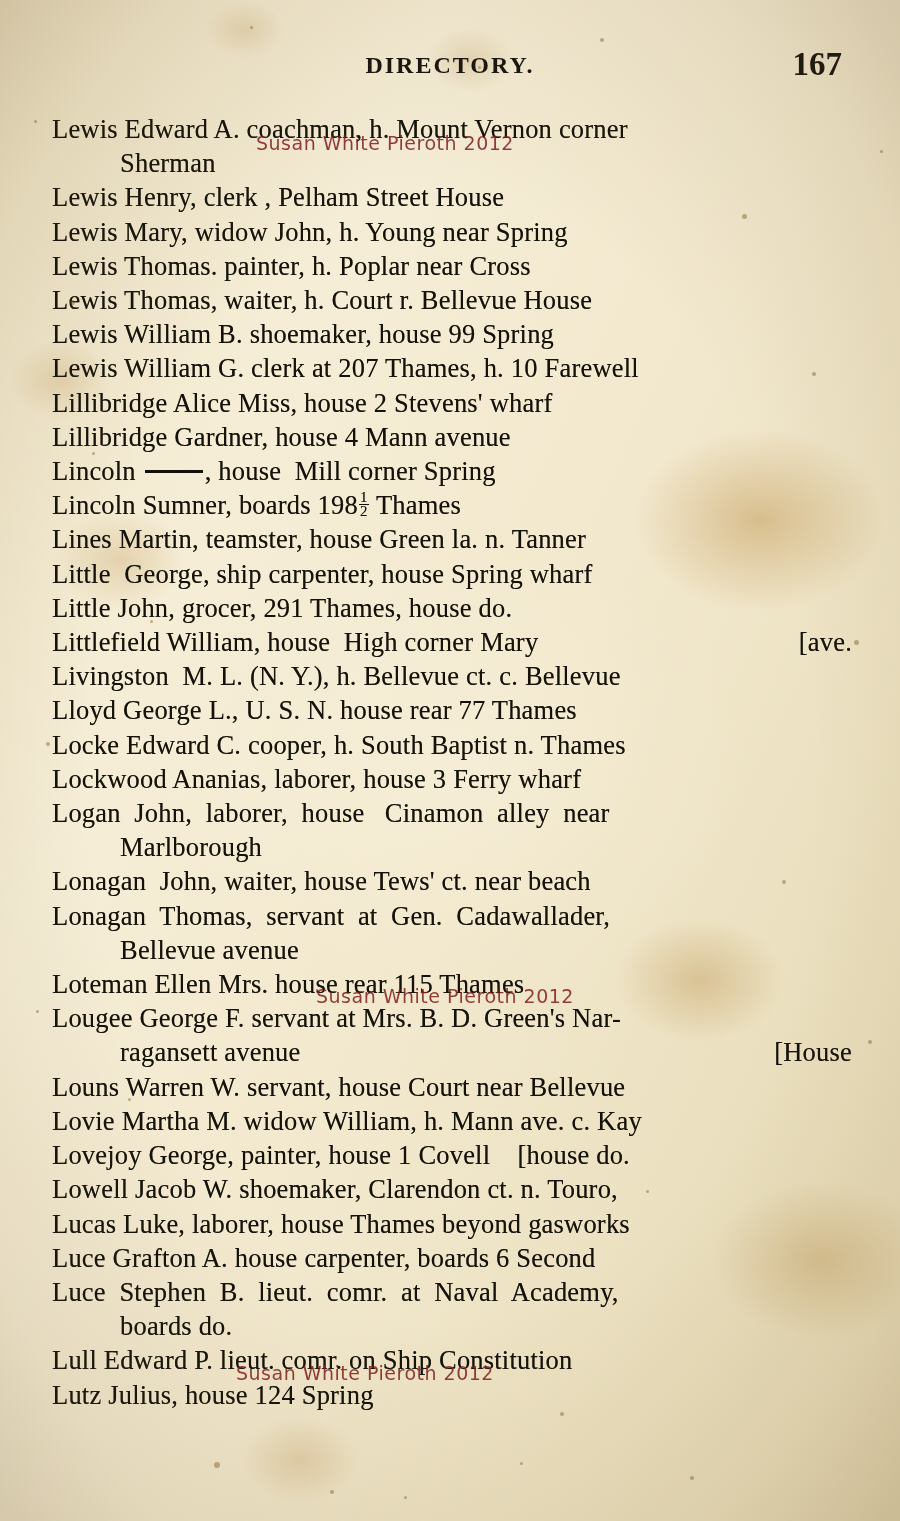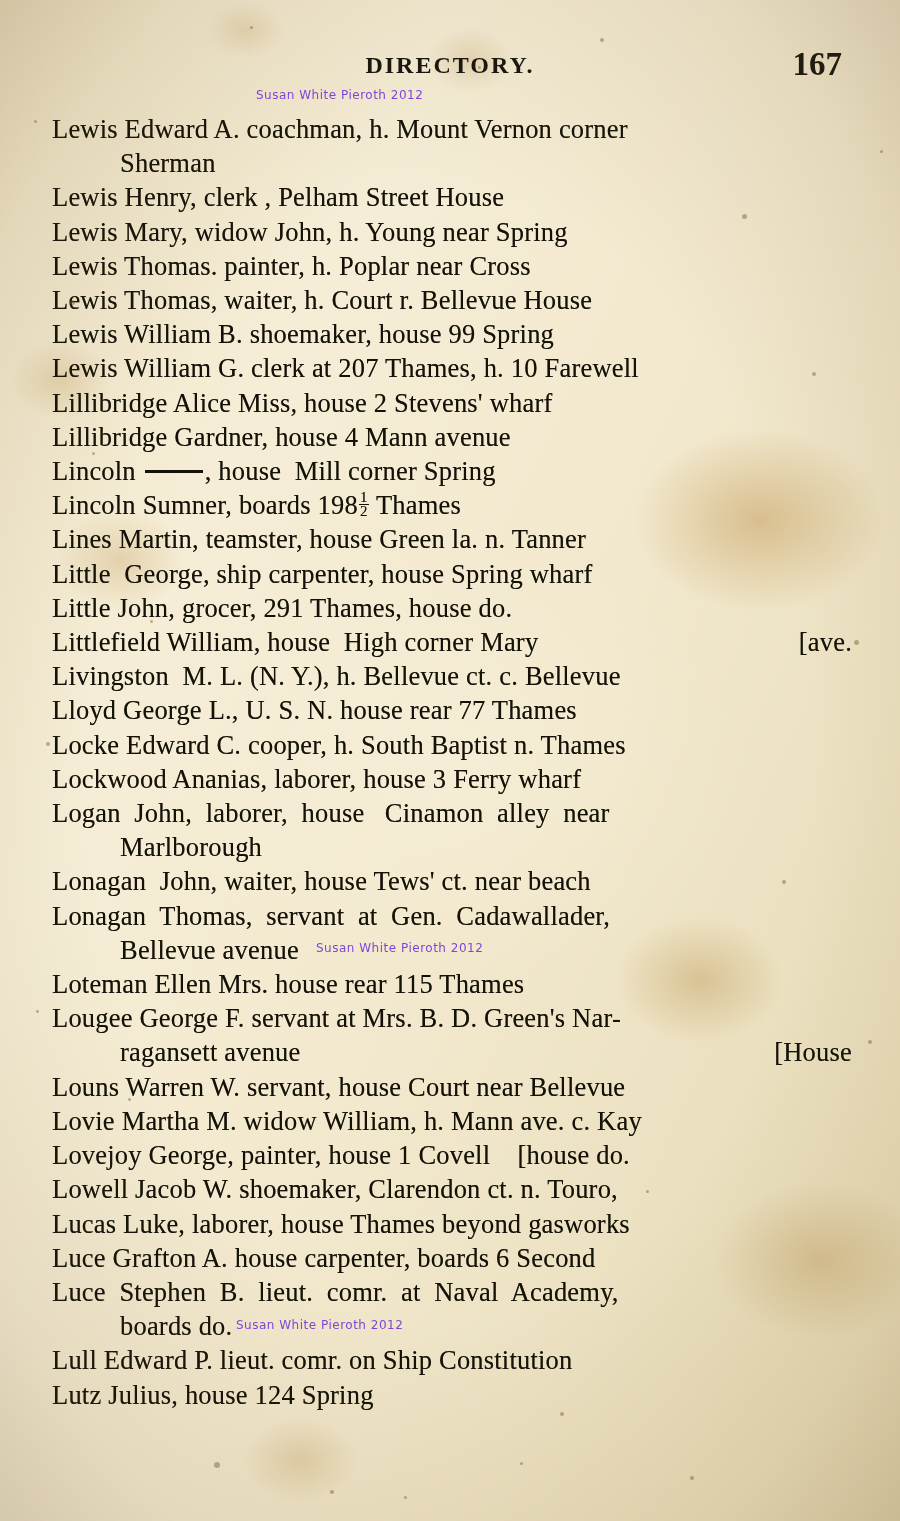--- a/index.html
+++ b/index.html
@@ -117,27 +117,28 @@
     vertical-align: 0.28em;
     margin: 0 2px;
   }
   .rightnote {
     float: right;
   }
 
   
   .watermark {
     position: absolute;
-    color: #6d28d9;
+    color: #7f1d1d;
     opacity: 0.85;
     font-family: "DejaVu Sans", sans-serif;
-    font-size: 12px;
+    font-size: 19px;
     letter-spacing: 0.5px;
     white-space: nowrap;
     pointer-events: none;
+    margin-top: 44px;
   }
   .wm1 { top: 88px; left: 256px; }
   .wm2 { top: 941px; left: 316px; }
   .wm3 { top: 1318px; left: 236px; }
 </style>
 </head>
 <body>
 
 <div class="paper"></div>
 

